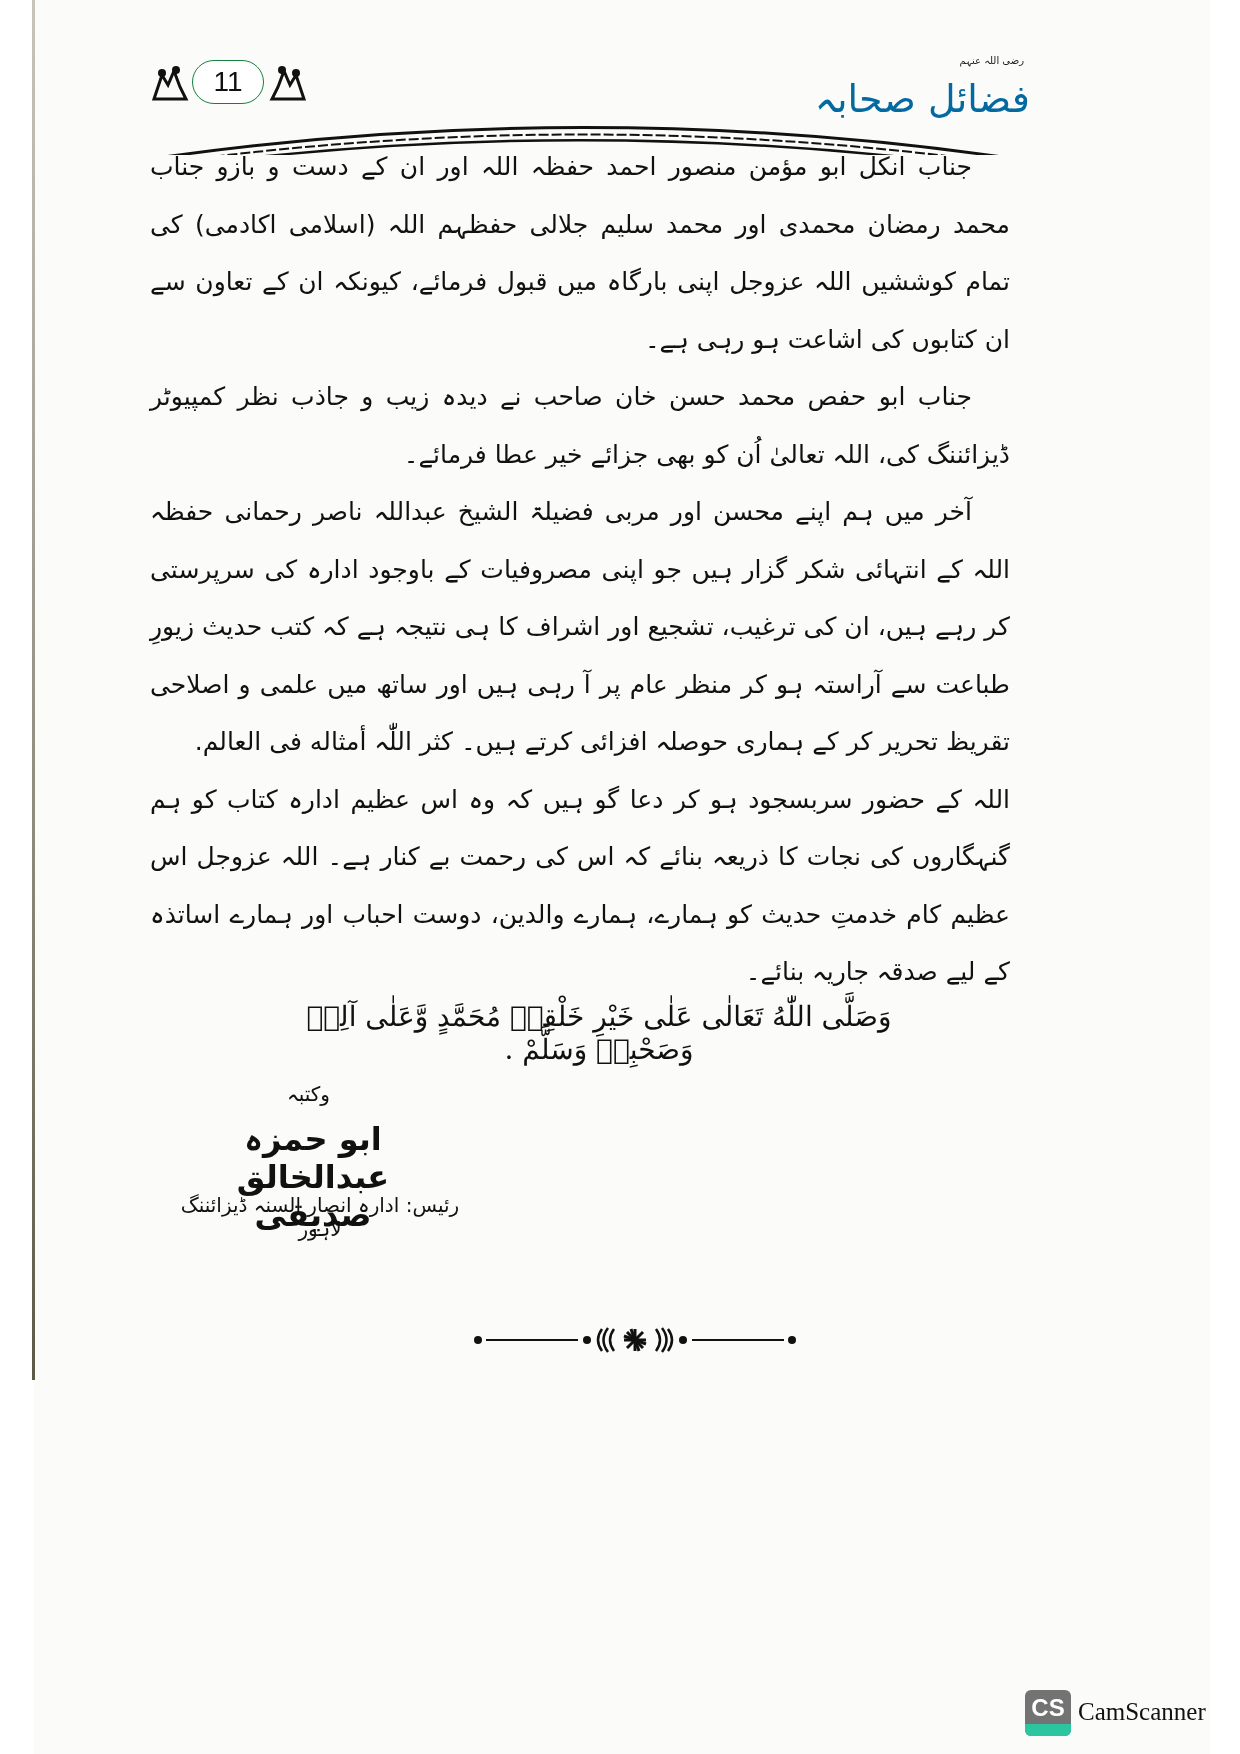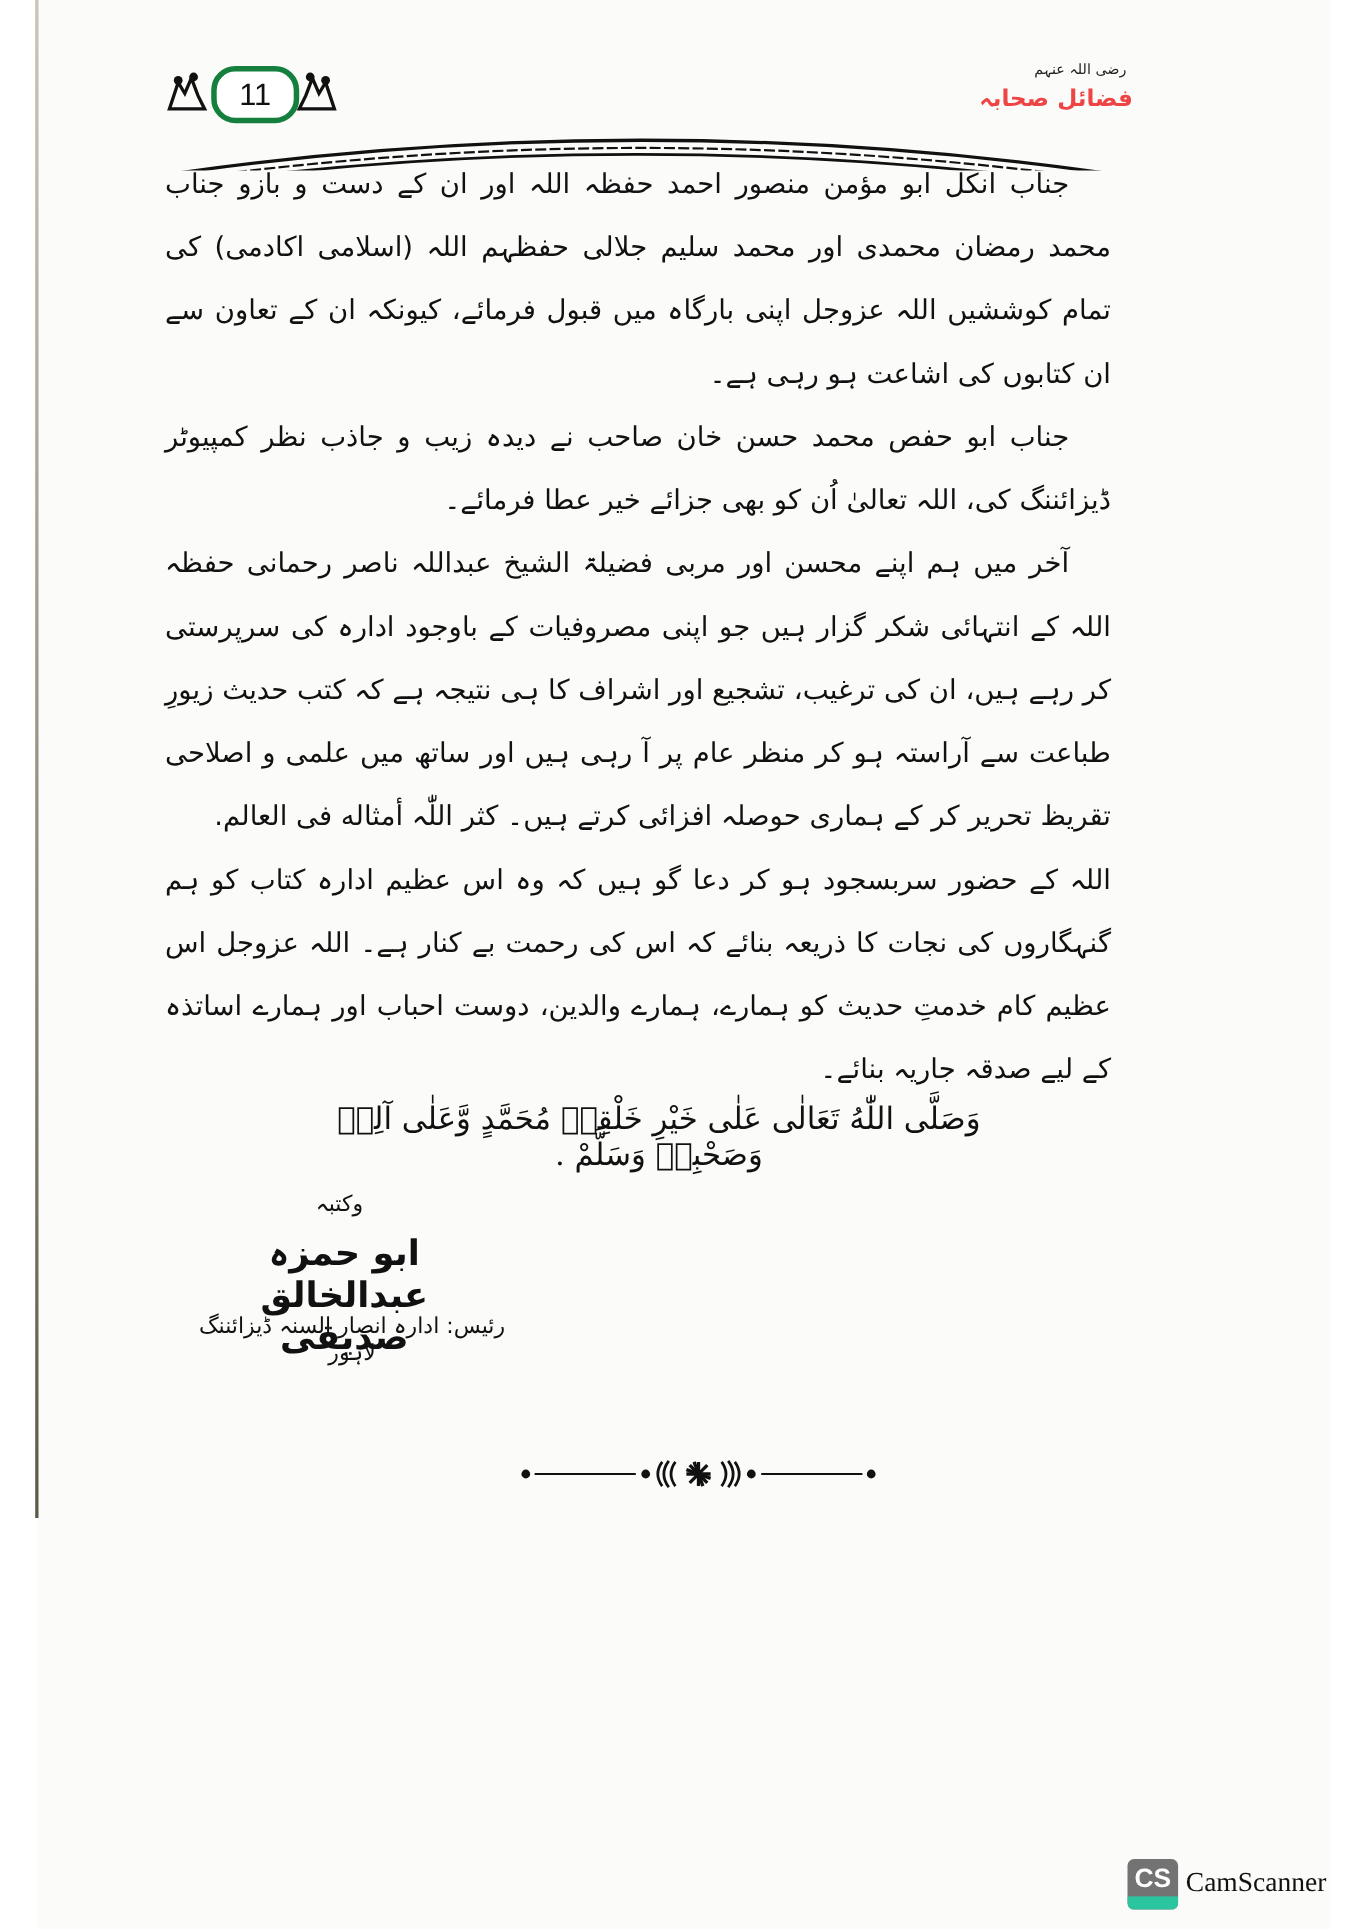--- a/index.html
+++ b/index.html
@@ -22,29 +22,29 @@
   }
   .corner-tr {
     position:absolute; right:30px; top:0; width:0; height:0;
     border-top:30px solid #111; border-left:70px solid transparent;
   }
   .top-bar { position:absolute; left:34px; top:0; width:1176px; height:6px; background:#111; }
   
   .header { position:absolute; left:150px; top:55px; width:880px; height:80px; }
   .header-title {
     position:absolute; right:0; top:22px; direction:rtl;
-    font-family:"DejaVu Sans", sans-serif; font-weight:bold; font-size:21px; color:#ef4444;
+    font-family:"DejaVu Sans", sans-serif; font-weight:normal; font-size:38px; color:#0369a1;
   }
   .header-honorific {
-    position:absolute; right:0; top:0; font-size:13px; direction:rtl; color:#222; margin-right:6px;
+    position:absolute; right:0; top:0; font-size:10px; direction:rtl; color:#222; margin-right:6px;
   }
   .header-rule { position:absolute; left:0; top:60px; width:880px; height:40px; }
   .page-number-badge {
     position:absolute; left:42px; top:5px; width:70px; height:42px;
-    border:5px solid #15803d; border-radius:22px; background:#fff;
+    border:1px solid #15803d; border-radius:22px; background:#fff;
     display:flex; align-items:center; justify-content:center;
     font-family:"Liberation Sans", sans-serif; font-size:28px; color:#111;
   }
   .orn-left, .orn-right {
     position:absolute; top:10px; width:40px; height:38px;
   }
   .orn-left { left:0; }
   .orn-right { left:118px; }
   
   .body-text {

